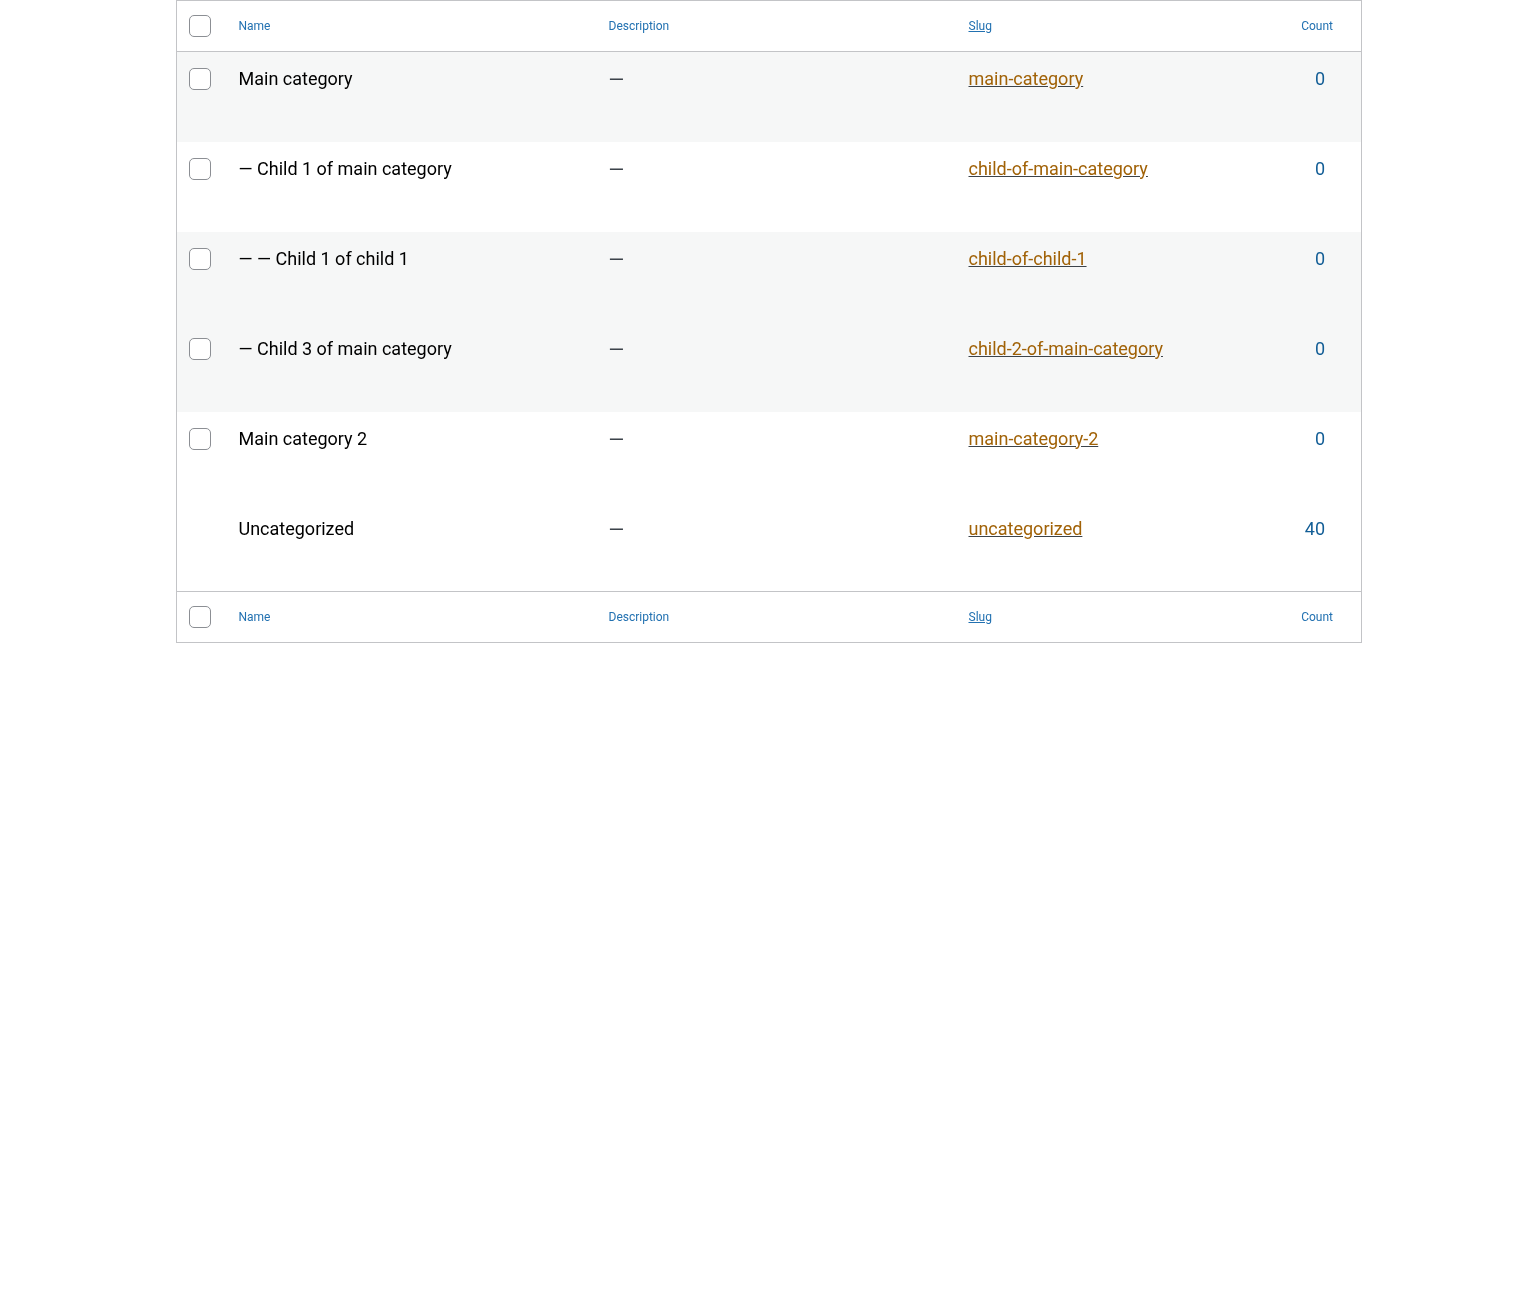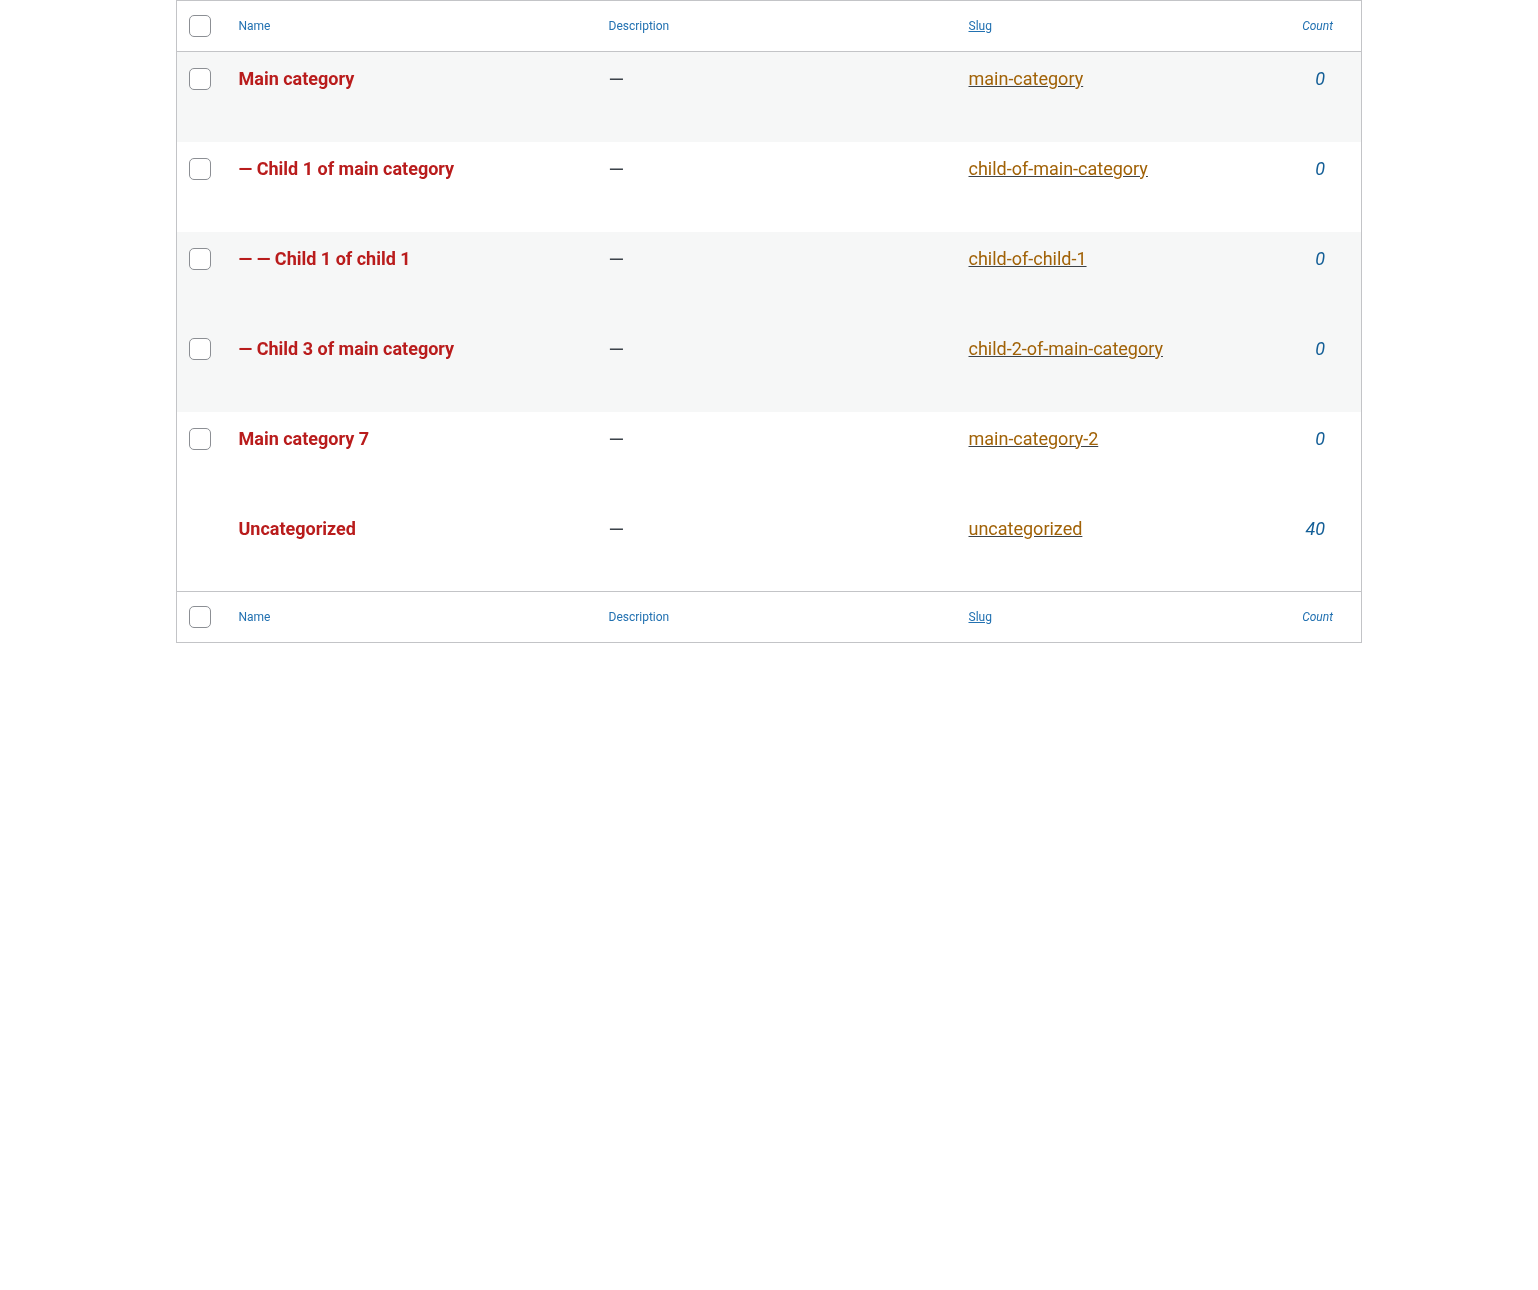--- a/index.html
+++ b/index.html
@@ -49,38 +49,38 @@
   table.cats tbody td {
     padding: 16px 12px 40px 12px;
     vertical-align: top;
     font-size: 18px;
     color: #3c434a;
   }
   .col-cb   { width: 50px; }
   .col-name { width: 370px; }
   .col-desc { width: 360px; }
   .col-slug { width: 290px; text-decoration: underline; }
-  .col-cnt  { width: auto; text-align: right; font-style: italic; }
+  .col-cnt  { width: auto; text-align: right; }
   table.cats thead th.col-cnt,
   table.cats tfoot th.col-cnt { text-align: right; padding-right: 28px; }
   table.cats tbody td.col-cnt { text-align: right; padding-right: 36px; }
   .cb-wrap {
     display: inline-block;
     width: 22px;
     height: 22px;
     border: 1.5px solid #8c8f94;
     border-radius: 5px;
     background: #fff;
     cursor: pointer;
     vertical-align: top;
   }
   td.col-cb, th.col-cb { padding-left: 18px; padding-right: 0; }
   a.rowtitle {
-    color: #b91c1c;
-    font-weight: 700;
+    color: #000000;
+    font-weight: 400;
     text-decoration: none;
   }
   .muted { color: #a16207; }
   .desc-dash { color: #3c434a; font-size: 20px; }
   .cnt-link { color: #135e96; text-decoration: none; font-weight: 400; }
   td.col-name { padding-left: 6px; }
   th.col-name { padding-left: 6px; }
 </style>
 </head>
 <body>
@@ -129,21 +129,21 @@
         </tr>
         <tr class="stripe">
           <td class="col-cb"><span class="cb-wrap"></span></td>
           <td class="col-name"><a class="rowtitle">— Child 3 of main category</a></td>
           <td class="col-desc"><span class="desc-dash">—</span></td>
           <td class="col-slug"><span class="muted">child-2-of-main-category</span></td>
           <td class="col-cnt"><a class="cnt-link">0</a></td>
         </tr>
         <tr>
           <td class="col-cb"><span class="cb-wrap"></span></td>
-          <td class="col-name"><a class="rowtitle">Main category 7</a></td>
+          <td class="col-name"><a class="rowtitle">Main category 2</a></td>
           <td class="col-desc"><span class="desc-dash">—</span></td>
           <td class="col-slug"><span class="muted">main-category-2</span></td>
           <td class="col-cnt"><a class="cnt-link">0</a></td>
         </tr>
         <tr>
           <td class="col-cb"></td>
           <td class="col-name"><a class="rowtitle">Uncategorized</a></td>
           <td class="col-desc"><span class="desc-dash">—</span></td>
           <td class="col-slug"><span class="muted">uncategorized</span></td>
           <td class="col-cnt"><a class="cnt-link">40</a></td>

